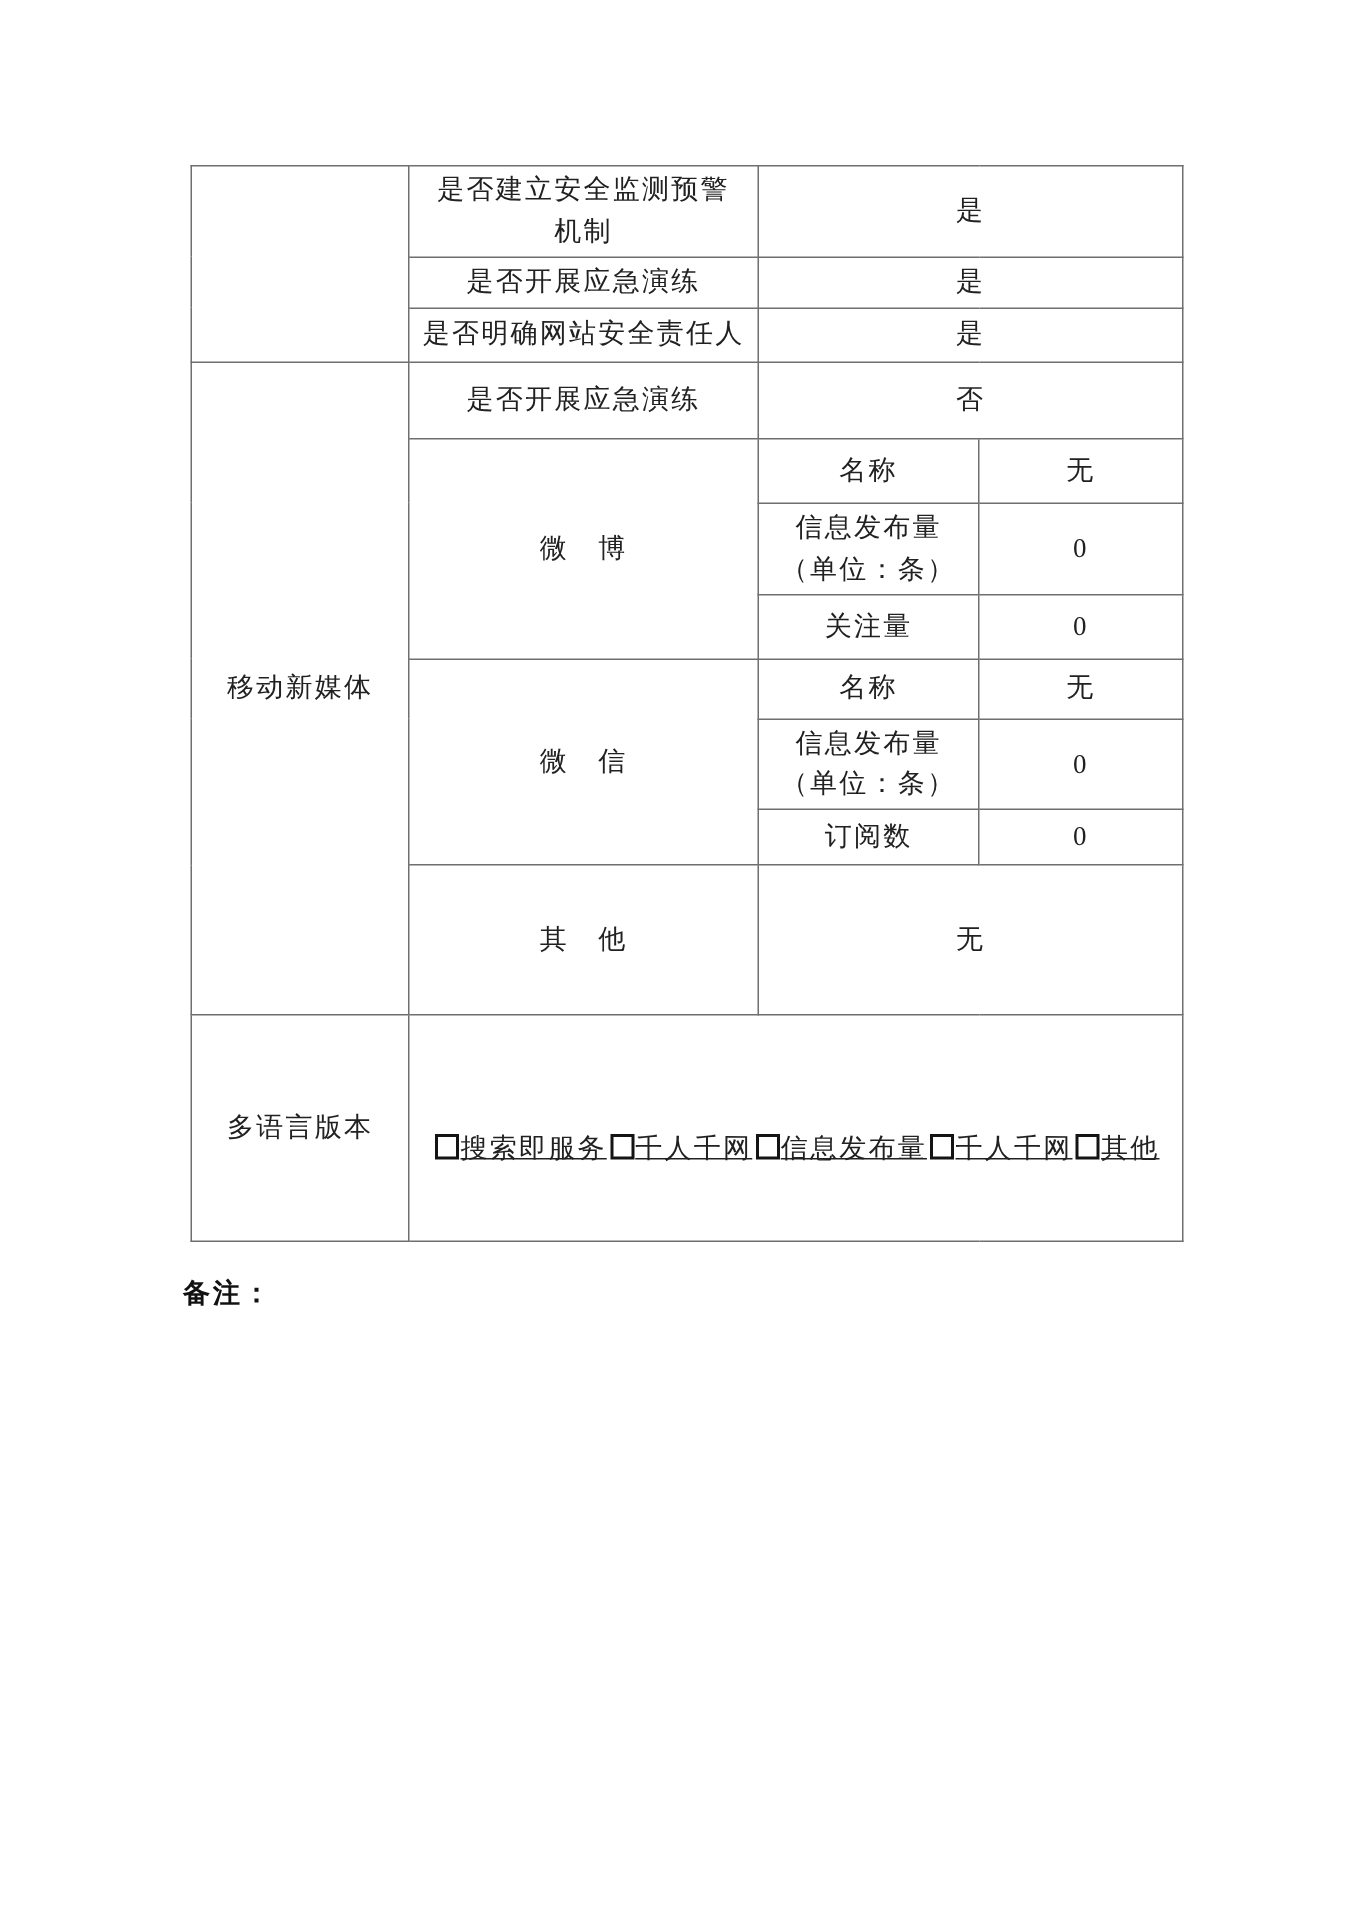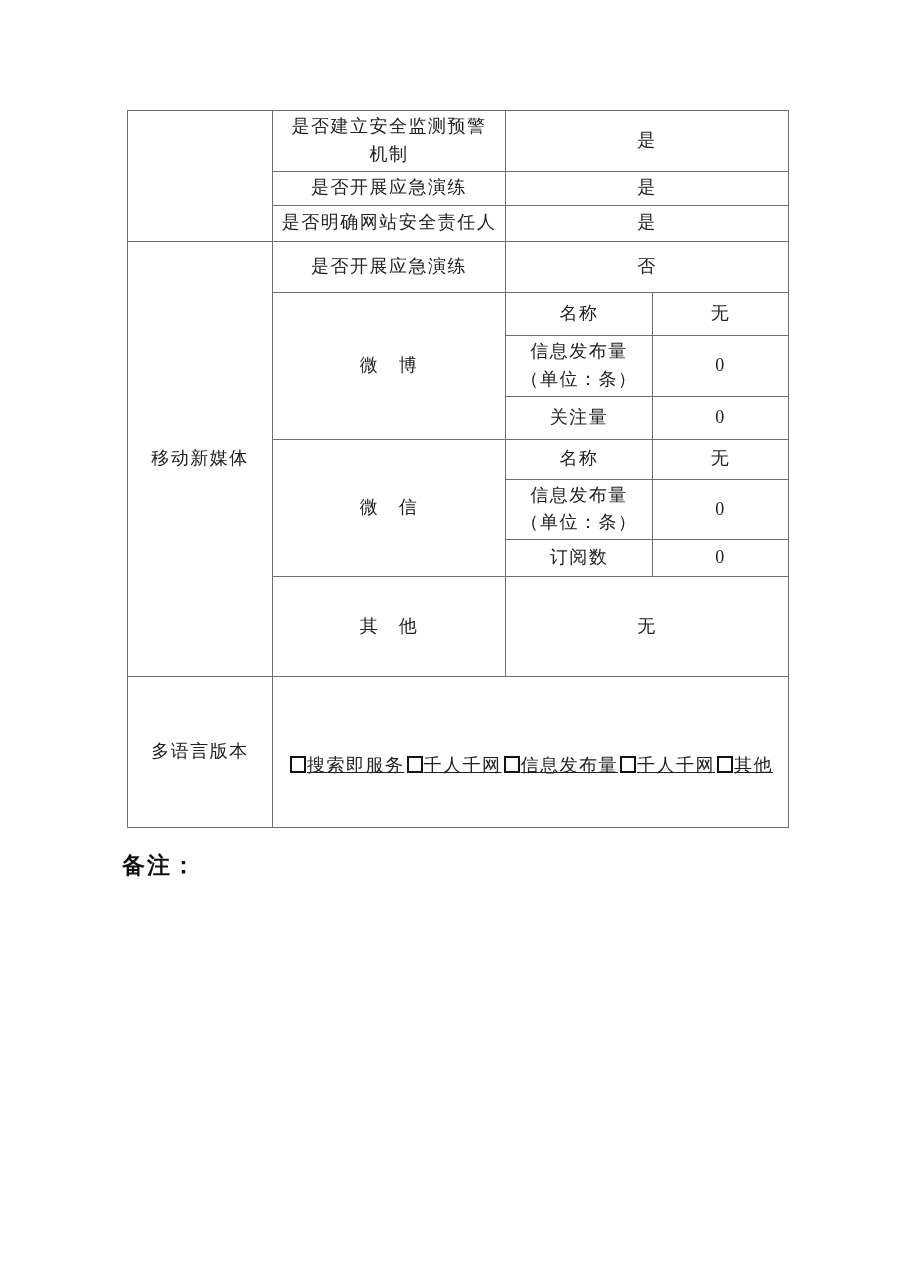--- a/index.html
+++ b/index.html
@@ -42,21 +42,21 @@
     border: 2px solid #141414;
     background: #ffffff;
     margin: 0 1px -1px 2px;
     vertical-align: -1px;
   }
   .opt { display: inline; text-decoration: underline; }
   .notes {
     position: absolute;
     left: 122px;
     top: 850px;
-    font-size: 23px;
+    font-size: 18px;
     font-weight: bold;
     letter-spacing: 2px;
     color: #111111;
   }
   .page-number {
     position: absolute;
     left: 0;
     top: 1182px;
     width: 900px;
     text-align: center;

